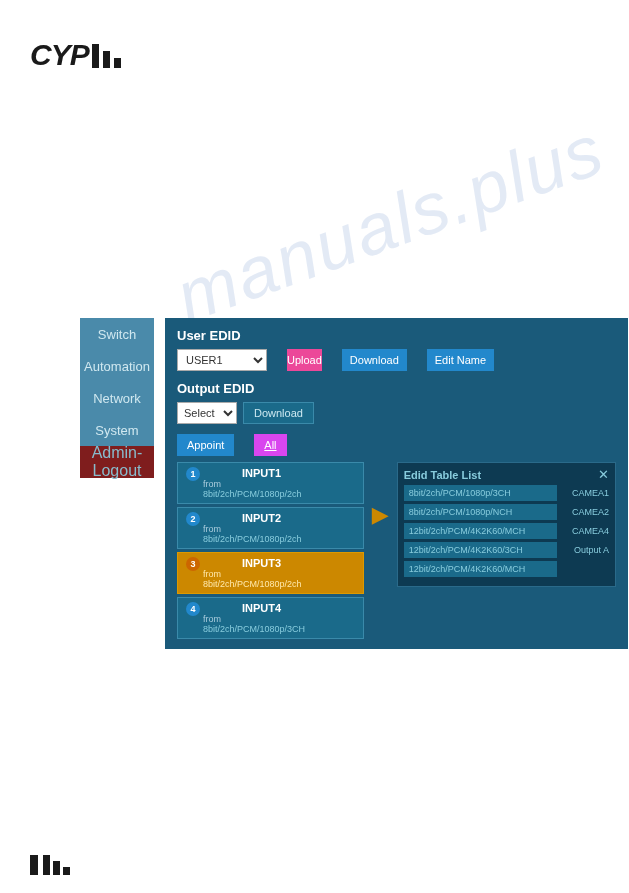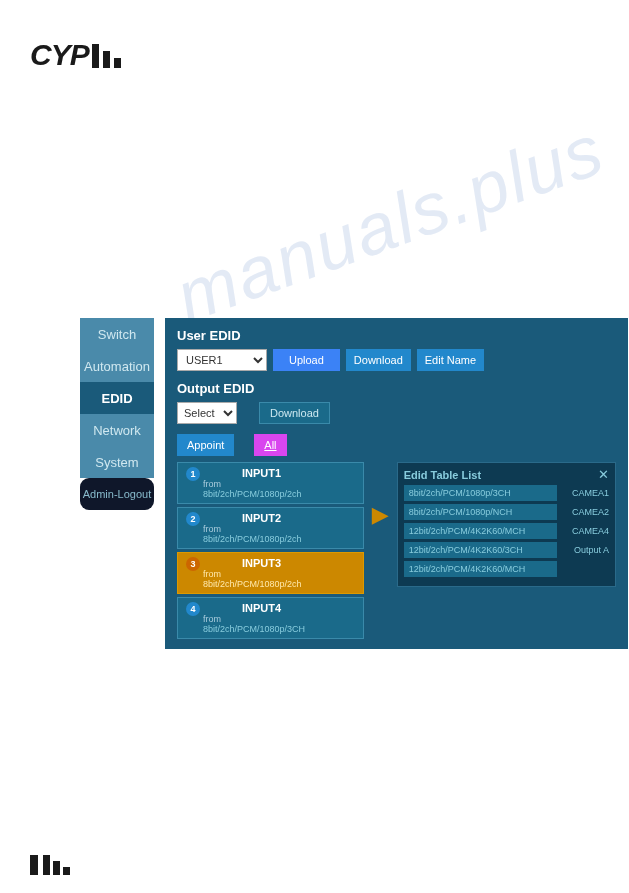--- a/index.html
+++ b/index.html
@@ -70,24 +70,23 @@
     .nav-btn.inactive {
       background: #4a8aaa;
       color: #d0e8f0;
     }
     .nav-btn.active {
       background: #1a5a7a;
       color: #ffffff;
       font-weight: bold;
     }
     .nav-btn.admin {
-      background: #0f172a;
+      background: #7f1d1d;
       color: #88bbcc;
-      font-size: 11px;
-      border-radius: 9px;
+      font-size: 16px;
     }
 
     
     .content-area {
       position: absolute;
       top: 318px;
       left: 165px;
       width: 463px;
       min-height: 320px;
       background: #1a5a7a;
@@ -98,37 +97,37 @@
       color: #ffffff;
       font-size: 13px;
       font-weight: bold;
       margin-bottom: 6px;
     }
 
     
     .user-edid-row {
       display: flex;
       align-items: center;
-      gap: 6px;
+      gap: 20px;
       margin-bottom: 10px;
     }
     .edid-select {
       background: #ffffff;
       border: 1px solid #aaa;
       color: #333;
       font-size: 11px;
       height: 22px;
       width: 90px;
       padding: 0 4px;
     }
     .btn-upload {
-      background: #3b82f6;
-      color: #fff;
-      border: none;
-      padding: 3px 16px;
+      background: #ec4899;
+      color: #fff;
+      border: none;
+      padding: 3px 0;
       font-size: 11px;
       cursor: pointer;
       height: 22px;
     }
     .btn-download {
       background: #2288cc;
       color: #fff;
       border: none;
       padding: 3px 8px;
       font-size: 11px;
@@ -142,21 +141,21 @@
       padding: 3px 8px;
       font-size: 11px;
       cursor: pointer;
       height: 22px;
     }
 
     
     .output-edid-row {
       display: flex;
       align-items: center;
-      gap: 22px;
+      gap: 6px;
       margin-bottom: 10px;
     }
     .output-select {
       background: #ffffff;
       border: 1px solid #aaa;
       color: #333;
       font-size: 11px;
       height: 22px;
       width: 60px;
       padding: 0 2px;
@@ -335,21 +334,20 @@
       <div style="width:7px; height:10px; background:#1a1a1a;"></div>
     </div>
   </div>
 </div>
 
 <div class="watermark">manuals.plus .com</div>
 
 <div class="sidebar">
   <button class="nav-btn inactive">Switch</button>
   <button class="nav-btn inactive">Automation</button>
-  <button class="nav-btn active">EDID</button>
   <button class="nav-btn inactive">Network</button>
   <button class="nav-btn inactive">System</button>
   <button class="nav-btn admin">Admin-Logout</button>
 </div>
 
 <div class="content-area">
 
   <div class="section-title">User EDID</div>
   <div class="user-edid-row">
     <select class="edid-select">

